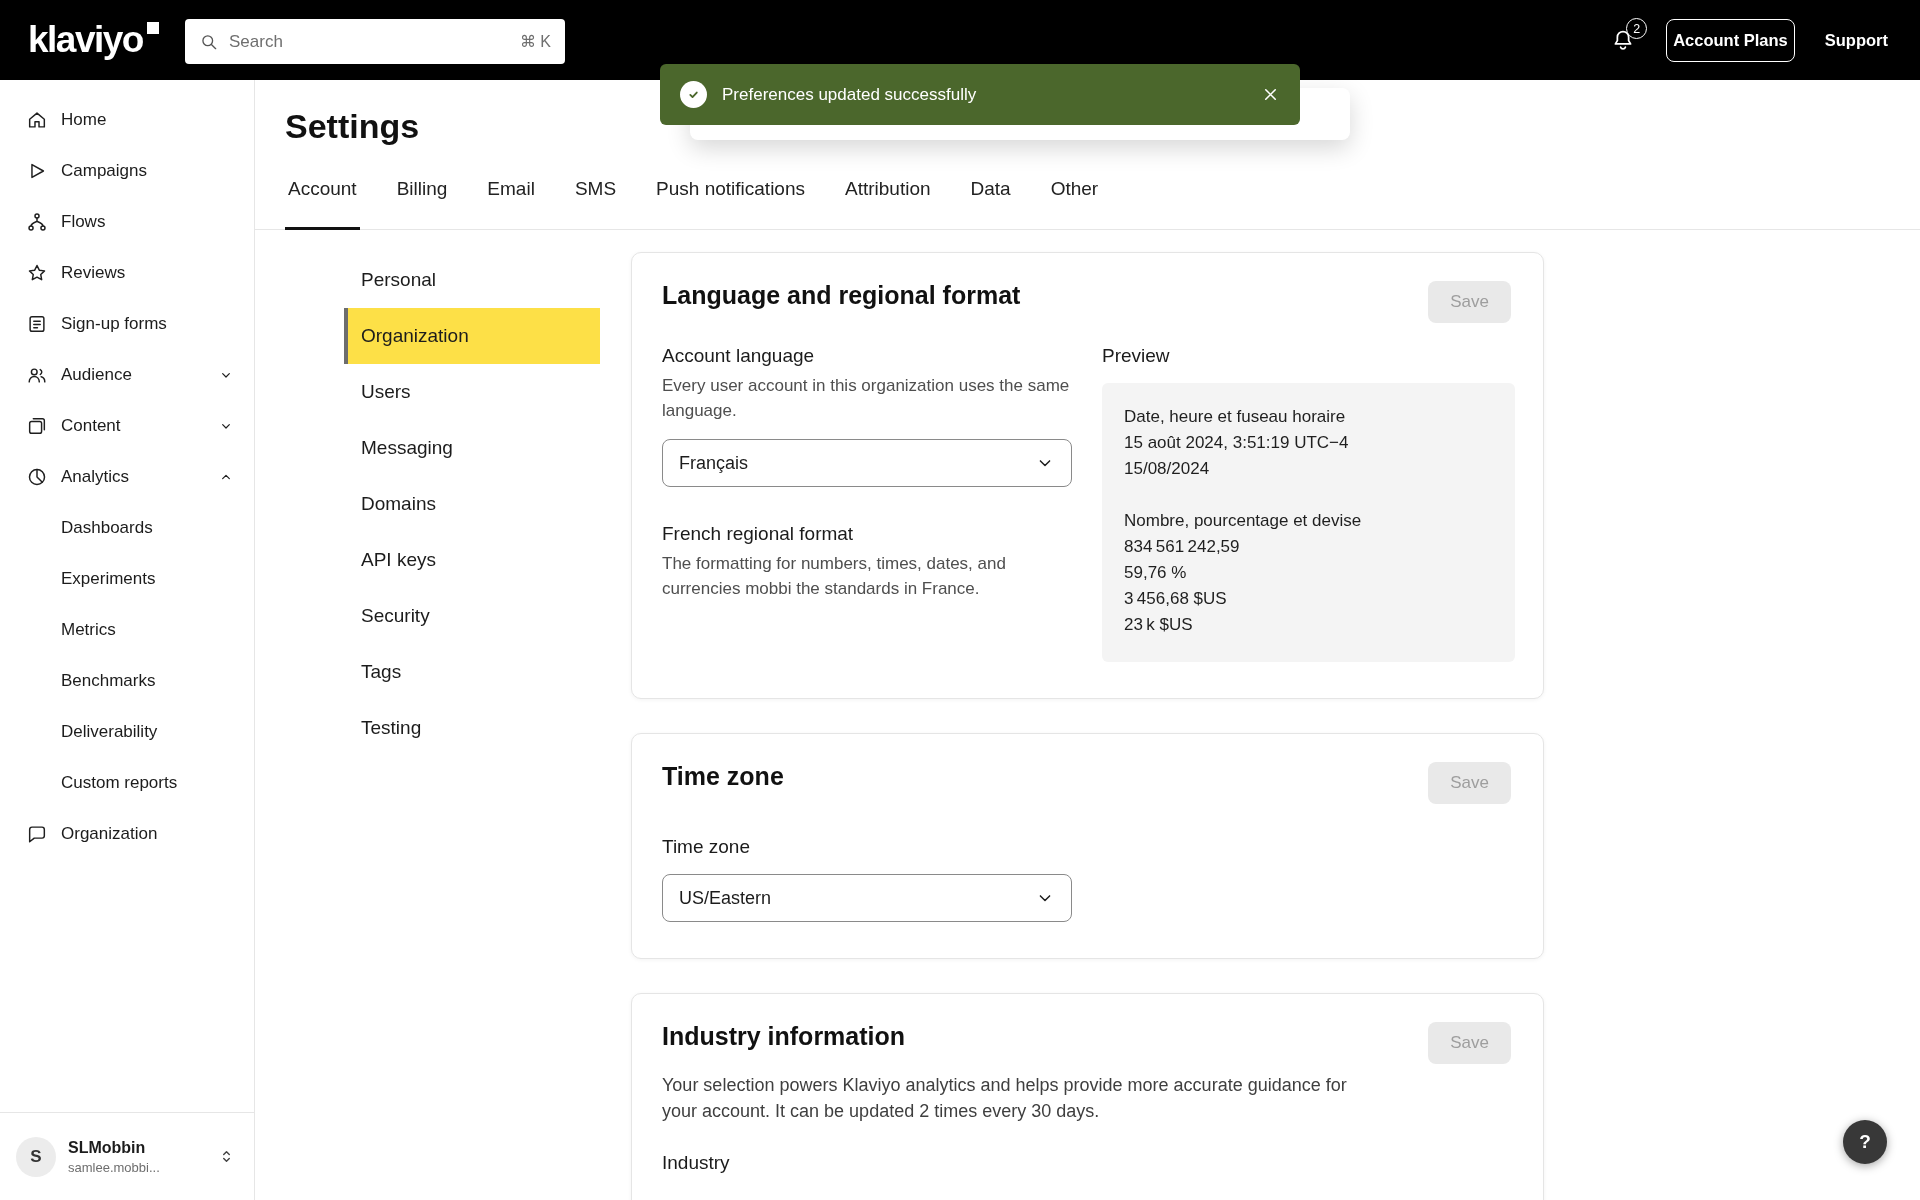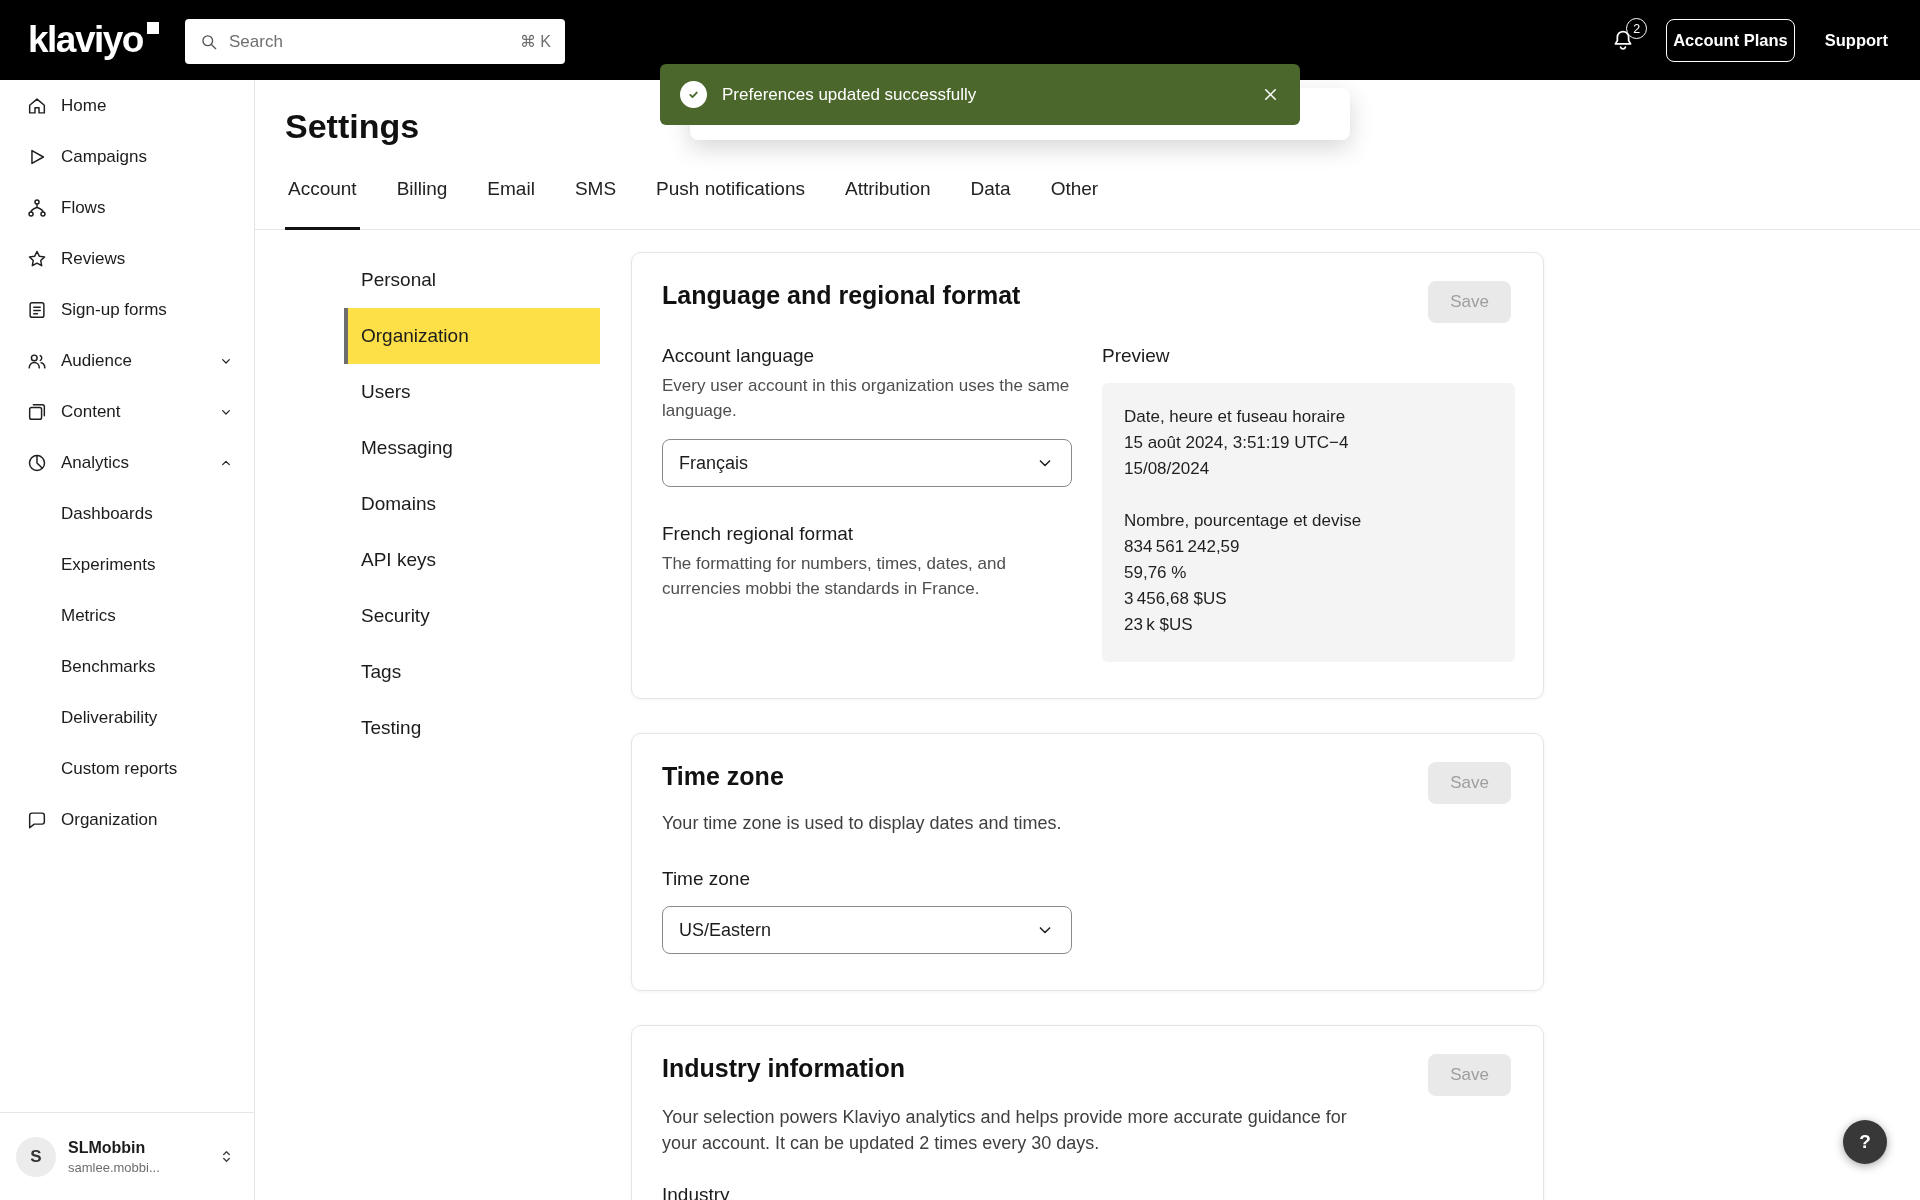--- a/index.html
+++ b/index.html
@@ -29,21 +29,21 @@
   .toast-stack { position:absolute; left:690px; top:88px; width:660px; height:52px; background:#fff; border-radius:8px; box-shadow:0 8px 24px rgba(0,0,0,0.16); z-index:39; }
   .toast { position:absolute; left:660px; top:64px; width:640px; height:61px; background:#4b672c; border-radius:6px; display:flex; align-items:center; padding:0 20px; z-index:40; color:#fff; }
   .toast-check { width:27px; height:27px; background:#fff; border-radius:50%; display:flex; align-items:center; justify-content:center; flex-shrink:0; }
   .toast-check svg { width:17px; height:17px; stroke:#4b672c; stroke-width:2.6; }
   .toast-msg { margin-left:15px; font-size:17px; }
   .toast-close { margin-left:auto; cursor:pointer; }
   .toast-close svg { width:19px; height:19px; stroke:#fff; stroke-width:2; }
 
   
   .sidebar { position:absolute; top:80px; left:0; width:255px; height:1120px; background:#fff; border-right:1px solid #e6e6e6; z-index:10; display:flex; flex-direction:column; }
-  .nav { }
+  .nav { padding-top:14px; }
   .nav-item { display:flex; align-items:center; height:51px; padding:0 20px 0 26px; font-size:17px; cursor:pointer; }
   .nav-item .icon { width:22px; height:22px; margin-right:13px; flex-shrink:0; }
   .nav-item .icon svg { width:22px; height:22px; }
   .chev { margin-left:auto; }
   .chev svg { width:16px; height:16px; stroke-width:1.8; }
   .nav-child { display:flex; align-items:center; height:51px; padding-left:61px; font-size:17px; cursor:pointer; }
   .spacer { flex:1; }
   .user-area { border-top:1px solid #e6e6e6; height:88px; display:flex; align-items:center; padding:0 18px 0 16px; gap:12px; cursor:pointer; }
   .avatar { width:40px; height:40px; border-radius:50%; background:#ececec; display:flex; align-items:center; justify-content:center; font-weight:700; font-size:17px; color:#333; flex-shrink:0; }
   .user-meta { min-width:0; }
@@ -326,21 +326,20 @@
             </div>
           </div>
         </div>
       </section>
 
       <section class="card">
         <div class="card-header">
           <h2 class="card-title">Time zone</h2>
           <button class="save-btn">Save</button>
         </div>
-        <div class="card-desc">Your time zone is used to display dates and times.</div>
         <div class="field-label tz-label">Time zone</div>
         <div class="select">
           <span>US/Eastern</span>
           <span>
               <svg viewBox="0 0 24 24">
                 <path d="M6.5 9.5 L12 15 L17.5 9.5"></path>
               </svg>
             </span>
         </div>
       </section>

